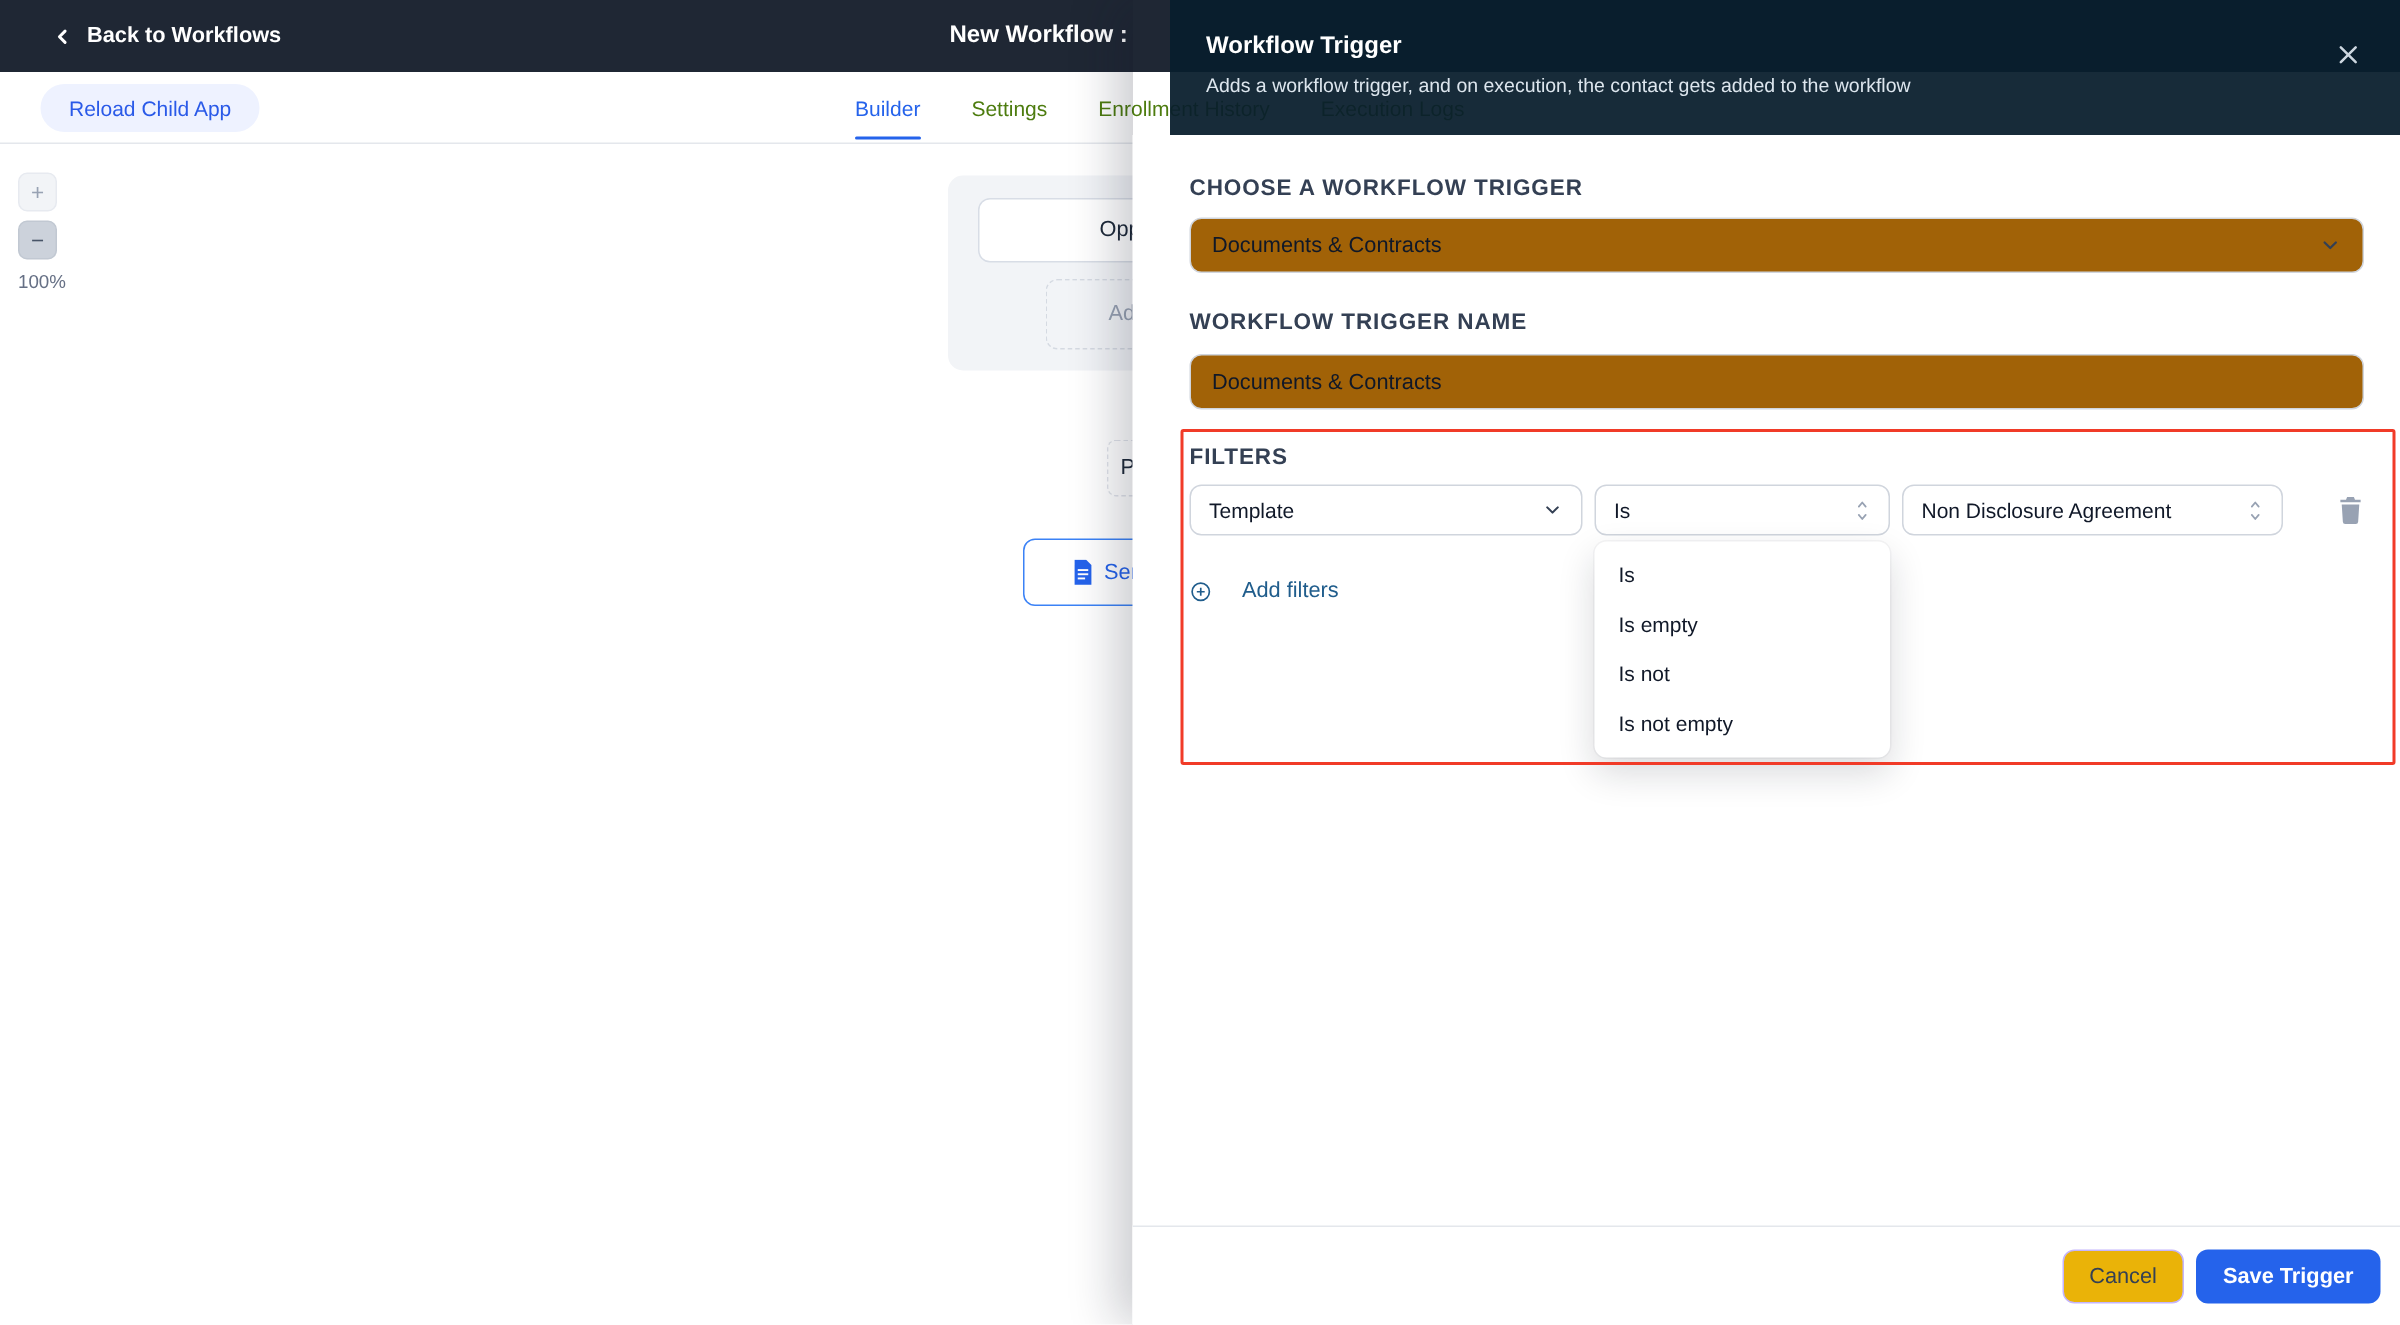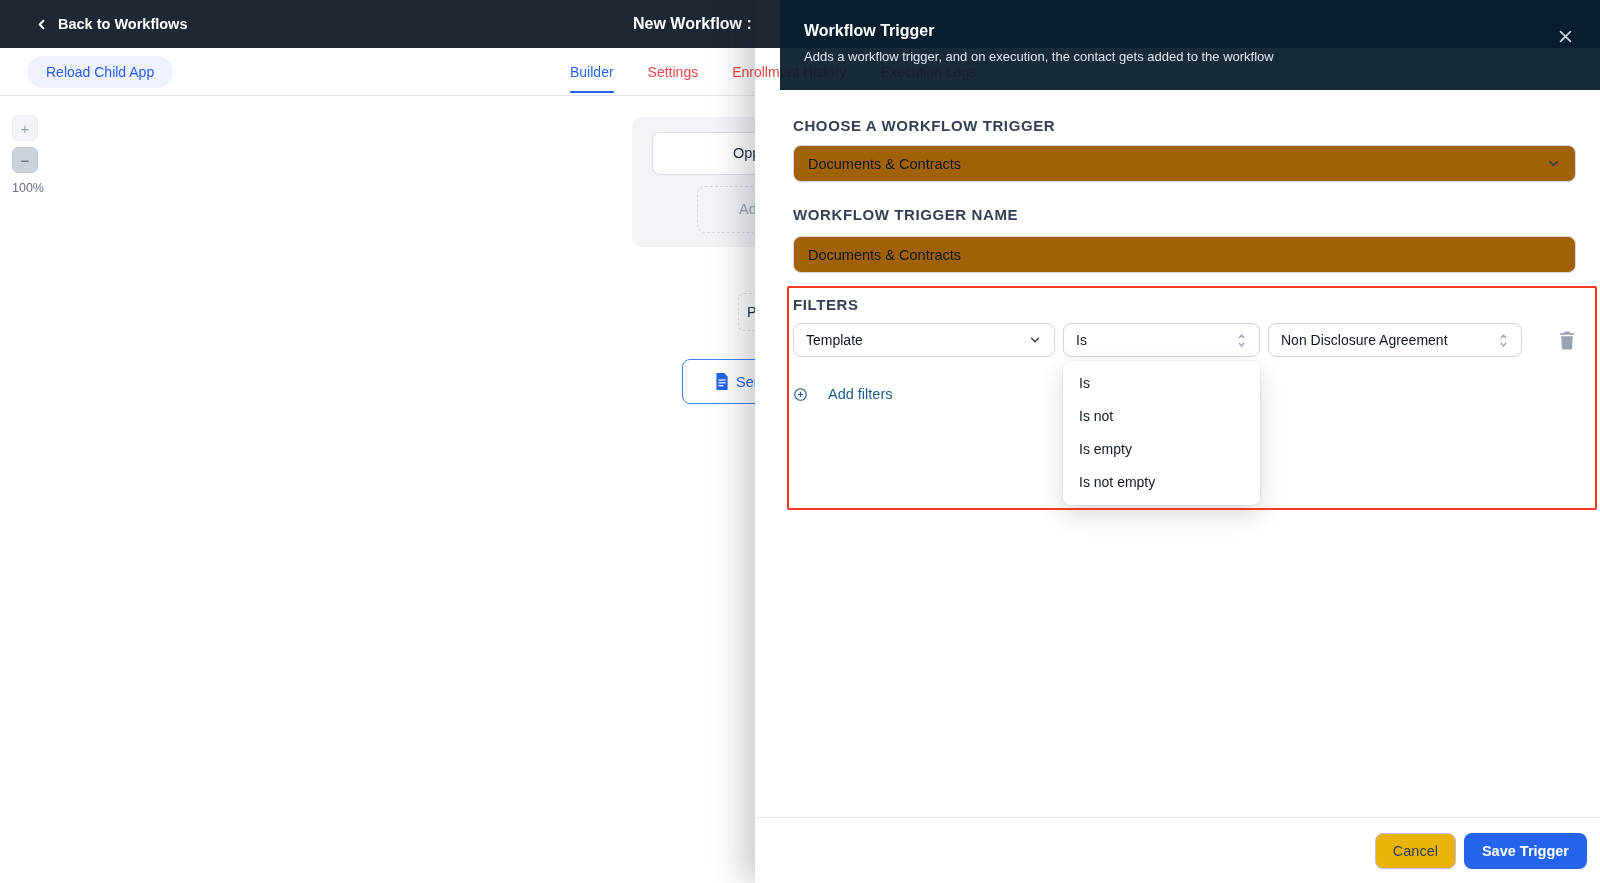--- a/index.html
+++ b/index.html
@@ -10,21 +10,21 @@
 
   
   .navbar { position:absolute; left:0; top:0; width:1600px; height:48px; background:#1f2734; }
   .back-link { position:absolute; left:34px; top:0; height:48px; display:flex; align-items:center; gap:9px; color:#fff; font-size:14.5px; font-weight:700; cursor:pointer; }
   .nav-title { position:absolute; left:633px; top:0; height:48px; display:flex; align-items:center; color:#fff; font-size:16px; font-weight:700; white-space:nowrap; }
 
   
   .tabbar { position:absolute; left:0; top:48px; width:1600px; height:48px; background:#fff; border-bottom:1px solid #e4e7ec; }
   .reload-btn { position:absolute; left:27px; top:8px; height:32px; padding:0 19px; display:flex; align-items:center; background:#eef2ff; color:#2a5ae8; font-size:14px; font-weight:500; border:none; border-radius:16px; cursor:pointer; }
   .tabs { position:absolute; left:570px; top:0; height:47px; display:flex; gap:34px; }
-  .tab { position:relative; height:47px; display:flex; align-items:center; font-size:14px; color:#ef4444; cursor:pointer; white-space:nowrap; }
+  .tab { position:relative; height:47px; display:flex; align-items:center; font-size:14px; color:#4d7c0f; cursor:pointer; white-space:nowrap; }
   .tab.active { color:#2563eb; }
   .tab.active::after { content:""; position:absolute; left:0; right:0; bottom:2px; height:2px; background:#2563eb; border-radius:2px; }
 
   
   .canvas { position:absolute; left:0; top:96px; width:1600px; height:787px; background:#fff; }
   .zoom-btn { position:absolute; width:26px; height:26px; border-radius:6px; display:flex; align-items:center; justify-content:center; font-size:15px; cursor:pointer; }
   .zoom-in  { left:12px; top:19px; background:#f2f4f7; border:1px solid #e7eaf0; color:#98a2b3; }
   .zoom-out { left:12px; top:51px; background:#ccd2db; border:1px solid #c1c8d2; color:#475467; }
   .zoom-pct { position:absolute; left:12px; top:85px; font-size:12.5px; color:#667085; }
   .node-card { position:absolute; left:632px; top:21px; width:220px; height:130px; background:#f2f4f7; border-radius:10px; }
@@ -171,22 +171,22 @@
         <div class="trash">
           <svg width="18" height="20" viewBox="0 0 24 26" fill="#98a2b3">
               <path d="M9 1.5 L15 1.5 L16 3.8 L21 3.8 L21 6 L3 6 L3 3.8 L8 3.8 Z"></path>
               <path d="M4.2 8 L19.8 8 L18.8 23.5 Q18.7 25.5 16.7 25.5 L7.3 25.5 Q5.3 25.5 5.2 23.5 Z"></path>
             </svg>
         </div>
       </div>
 
       <div class="op-menu">
         <div class="op-item">Is</div>
+        <div class="op-item">Is empty</div>
         <div class="op-item">Is not</div>
-        <div class="op-item">Is empty</div>
         <div class="op-item">Is not empty</div>
       </div>
 
       <div class="add-filters">
         <span style="display:flex;">
           <svg width="15" height="15" viewBox="0 0 24 24" fill="none" stroke="#205d8c" stroke-width="1.8">
               <circle cx="12" cy="12" r="9.2"></circle>
               <line x1="12" y1="7.8" x2="12" y2="16.2"></line>
               <line x1="7.8" y1="12" x2="16.2" y2="12"></line>
             </svg>

